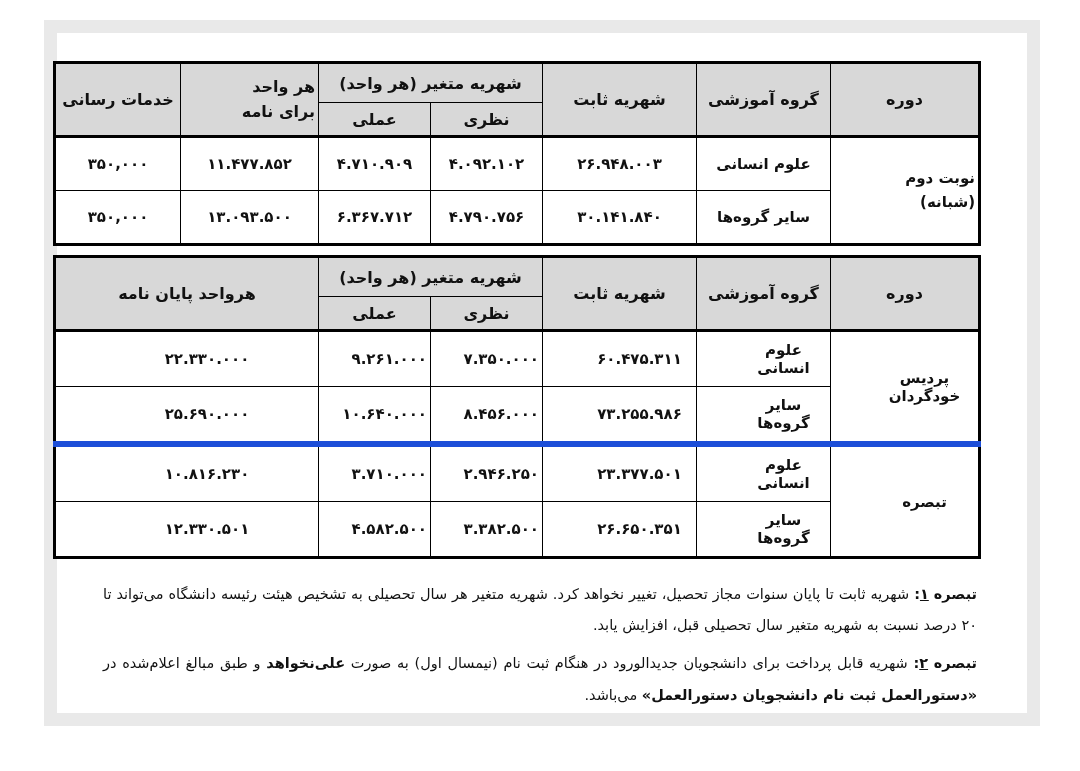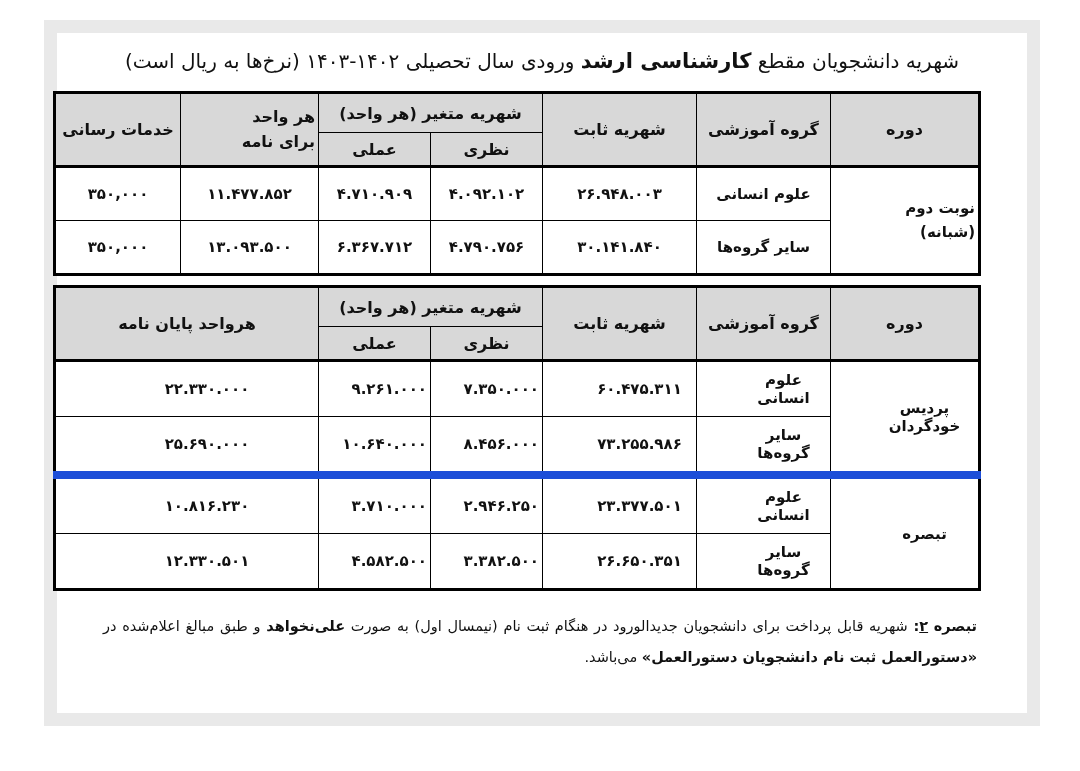--- a/index.html
+++ b/index.html
@@ -30,40 +30,39 @@
   }
   table.t th{background:#d8d8d8;font-weight:700;font-size:16px;}
   th.sm{font-size:14px;}
   th.md{font-size:15px;margin-left:6px;}
   tr.hd1 th{height:36px;}
   tr.hd2 th{height:30px;}
   th.course,td.course{font-size:18px;font-weight:700;}
   tr.dr td{height:50px;font-weight:700;font-size:15px;background:#fff;}
   .tB tr.dr td{height:52px;padding-left:43px;}
   tr.first td{border-top:3px solid #000;}
-  tr.sep td{border-top:8px solid #1d4ed8;}
+  tr.sep td{border-top:6px solid #1d4ed8;}
   td.grp{font-size:16px;}
   .num{direction:ltr;unicode-bidi:isolate;letter-spacing:.4px;white-space:nowrap;}
   .two-line div{line-height:1.55;text-align:right;}
   .notes{
     margin:20px 34px 0 30px;font-size:14.5px;line-height:2.15;
     text-align:justify;text-justify:inter-word;
   }
   .note{margin:0 0 7px 0;}
   .nl{font-weight:700;}
   .u{text-decoration:underline;}
   .note b{font-weight:700;}
 </style>
 </head>
 <body>
 
 <div class="frame">
   <div class="page">
 
-    <div class="title"><span>شهریه دانشجویان مقطع </span><span class="em">کارشناسی ارشد</span><span> ورودی سال تحصیلی ۱۴۰۲-۱۴۰۳ (نرخ‌ها به ریال است)</span></div>
 
     <table class="t tA">
       <colgroup>
         <col style="width:149px">
           <col style="width:134px">
           <col style="width:154px">
         <col style="width:112px">
           <col style="width:112px">
           <col style="width:138px">
           <col style="width:126px">
@@ -157,18 +156,20 @@
         <td class="grp">سایر گروه‌ها</td>
         <td><span class="num">۲۶.۶۵۰.۳۵۱</span></td>
         <td><span class="num">۳.۳۸۲.۵۰۰</span></td>
         <td><span class="num">۴.۵۸۲.۵۰۰</span></td>
         <td><span class="num">۱۲.۳۳۰.۵۰۱</span></td>
       </tr>
     </tbody>
       </table>
 
     <div class="notes">
+      <p class="note"><span class="nl">تبصره</span> <span class="nl u">۱</span><span class="nl">:</span>
+        <span>شهریه ثابت تا پایان سنوات مجاز تحصیل، تغییر نخواهد کرد. شهریه متغیر هر سال تحصیلی به تشخیص هیئت رئیسه دانشگاه می‌تواند تا ۲۰ درصد نسبت به شهریه متغیر سال تحصیلی قبل، افزایش یابد.</span></p>
       <p class="note"><span class="nl">تبصره</span> <span class="nl u">۲</span><span class="nl">:</span>
         <span>شهریه قابل پرداخت برای دانشجویان جدیدالورود در هنگام ثبت نام (نیمسال اول) به صورت </span><b>علی‌نخواهد</b><span> و طبق مبالغ اعلام‌شده در </span><b>«دستورالعمل ثبت نام دانشجویان دستورالعمل»</b><span> می‌باشد.</span></p>
     </div>
 
   </div>
 </div>
 
 </body></html>

